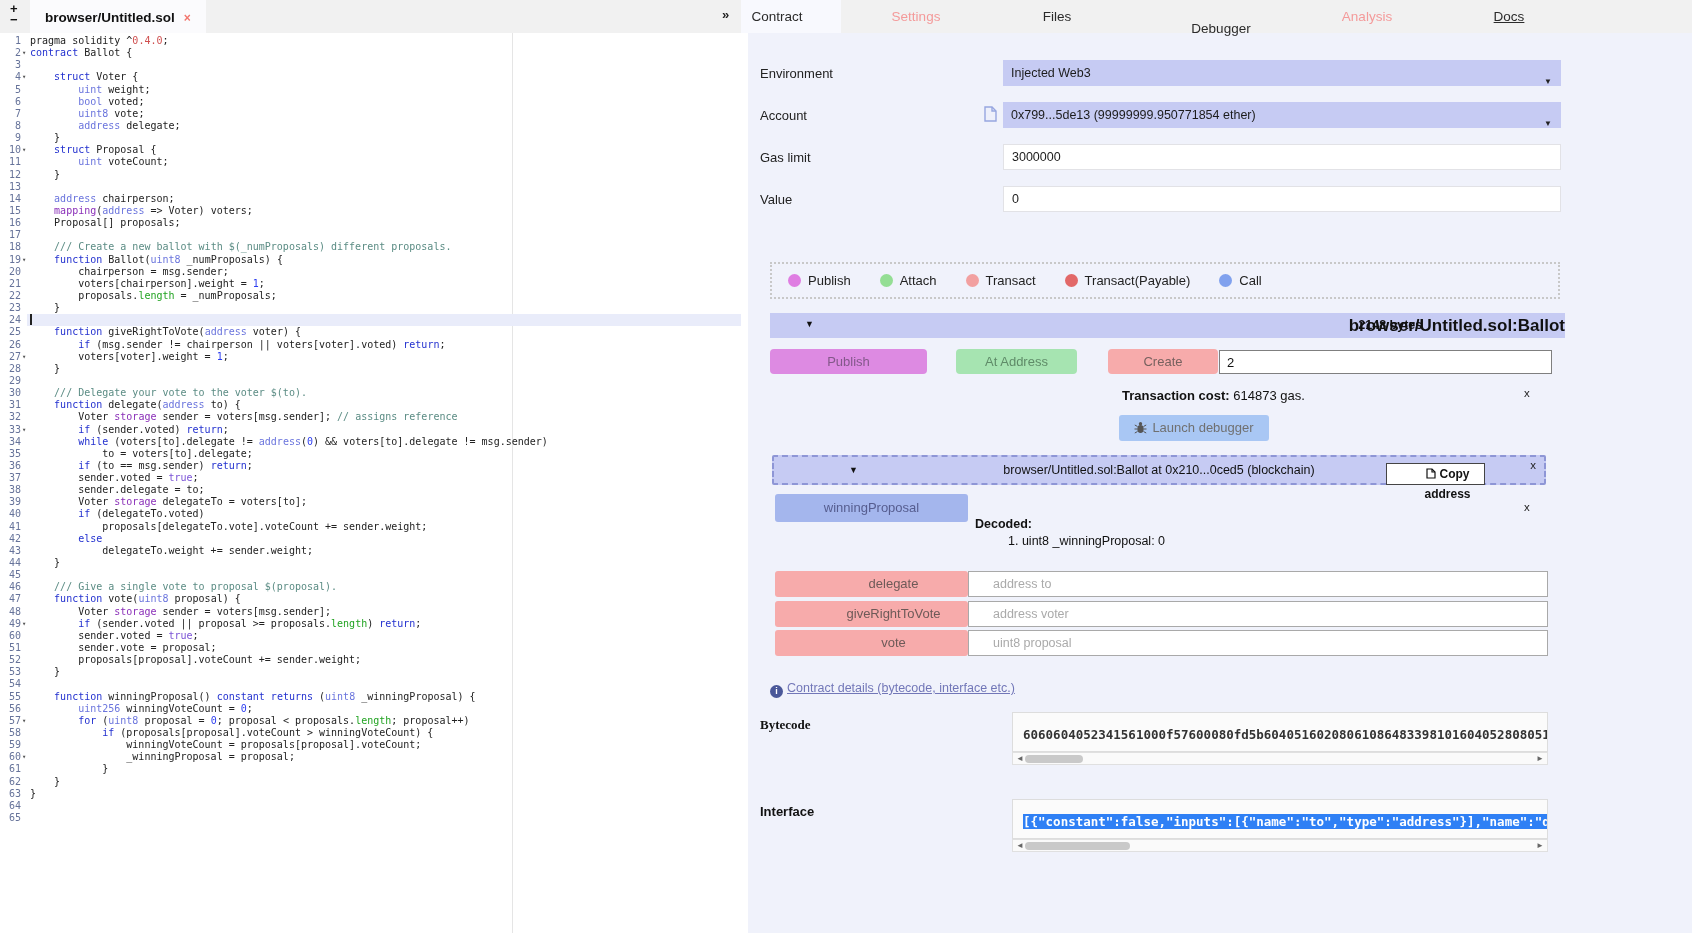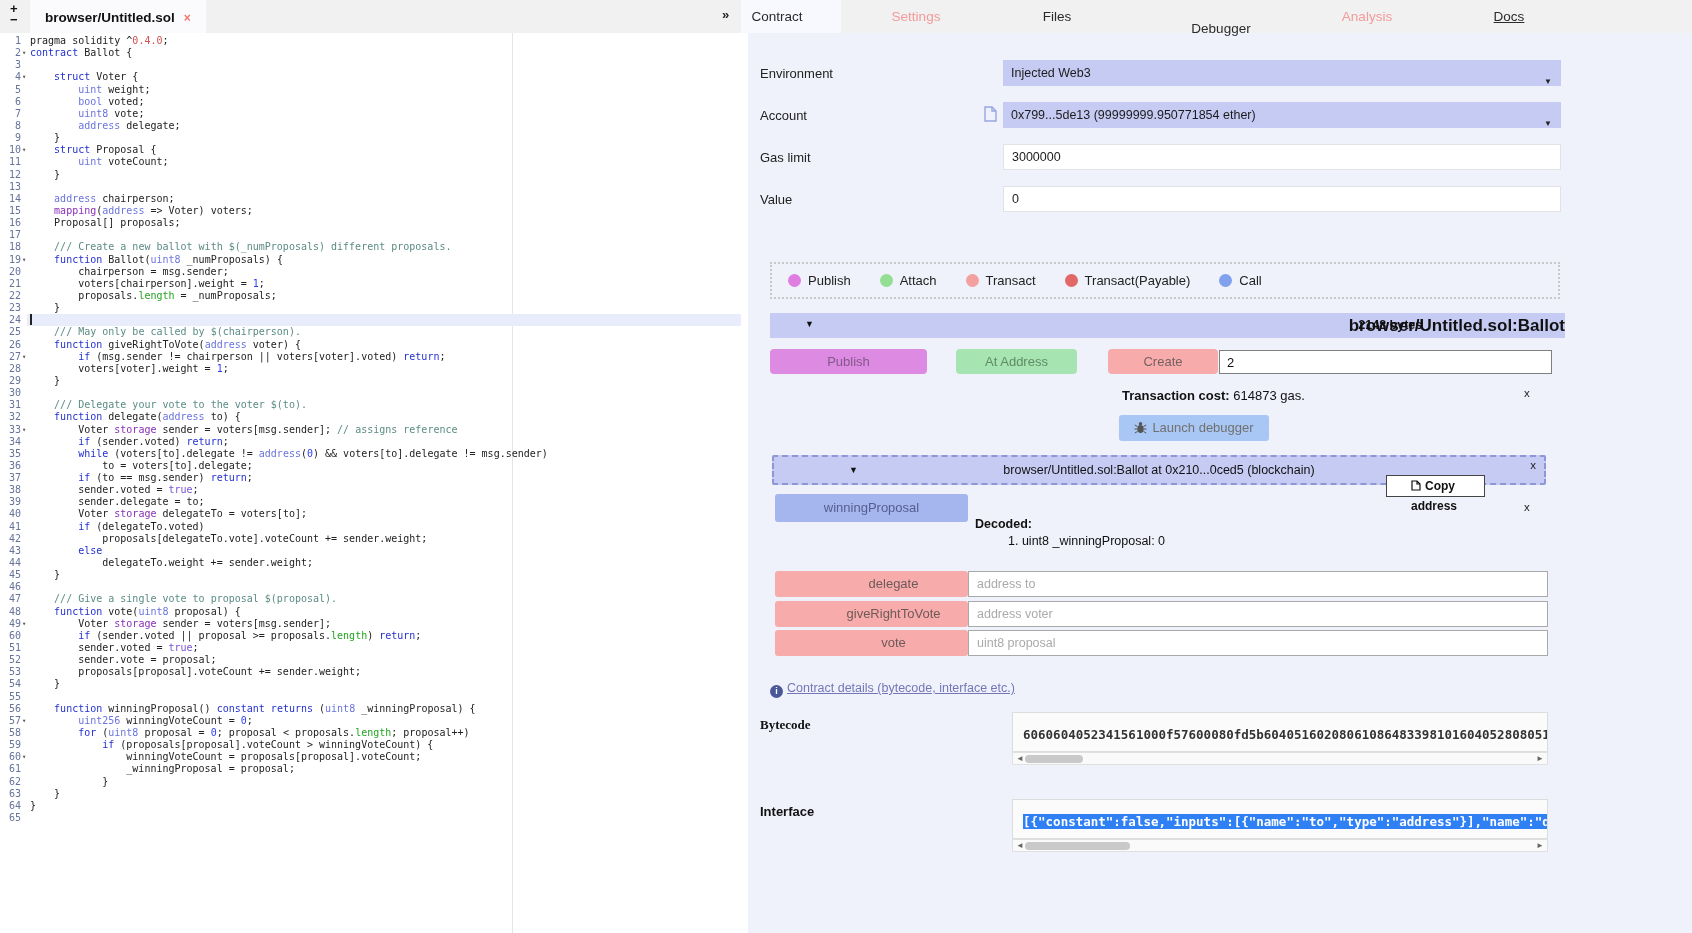--- a/index.html
+++ b/index.html
@@ -75,32 +75,32 @@
   #tx-cost b { font-weight:bold; }
   .x-close { position:absolute; font-size:11.5px; color:#222; cursor:pointer; }
   #tx-close { left:783px; top:354px; }
 
   #btn-debug { position:absolute; left:378px; top:382px; width:150px; height:26px; background:#a9c7f4; border-radius:3px; text-align:center; line-height:26px; font-size:13px; color:#707070; cursor:pointer; }
   #btn-debug svg { vertical-align:-2px; margin-right:5px; }
 
   #instance-box { position:absolute; left:31px; top:422px; width:774px; height:30px; background:#c6cbf3; border:2px dashed #8e96d6; border-radius:2px; }
   #instance-box .caret { position:absolute; left:75px; top:8px; font-size:9px; color:#111; cursor:pointer; }
   #instance-box .iname { position:absolute; left:0; width:100%; text-align:center; line-height:27px; font-size:12.5px; color:#111; }
-  #copy-address { position:absolute; left:612px; top:18px; width:99px; height:22px; background:#fff; border:1px solid #444; font-weight:bold; font-size:12px; color:#111; line-height:20px; cursor:pointer;padding-left:24px; }
+  #copy-address { position:absolute; left:612px; top:6px; width:99px; height:22px; background:#fff; border:1px solid #444; font-weight:bold; font-size:12px; color:#111; line-height:20px; text-align:center; cursor:pointer;padding-left:24px; }
   #copy-address svg { vertical-align:-2px; margin-right:3px; }
   #instance-close { right:8px; top:2px; }
 
   #winning-btn { position:absolute; left:34px; top:461px; width:193px; height:28px; background:#a4b6ed; border-radius:3px; text-align:center; line-height:28px; font-size:13px; color:#565d8f; cursor:pointer; }
   #winning-value { position:absolute; left:234px; top:466px; font-size:12.5px; color:#111; }
   #winning-decoded { position:absolute; left:234px; top:484px; font-size:12.5px; font-weight:bold; color:#111; }
   #winning-item { position:absolute; left:267px; top:501px; font-size:12.5px; color:#111; }
   #winning-close { left:783px; top:468px; }
 
   .fn-row-btn { position:absolute; left:34px; width:193px; height:26px; border-radius:3px; background:#f7abab; text-align:center; line-height:26px; font-size:13px; color:#6e5a58; cursor:pointer;padding-left:44px; }
-  .fn-row-inp { position:absolute; left:227px; width:580px; height:26px; border:1px solid #a9a9a9; background:#fff; padding-left:8px; font-size:12.5px; color:#111; font-family:"Liberation Sans",sans-serif; }
+  .fn-row-inp { position:absolute; left:227px; width:580px; height:26px; border:1px solid #a9a9a9; background:#fff; padding-left:24px; font-size:12.5px; color:#111; font-family:"Liberation Sans",sans-serif; }
   .fn-row-inp::placeholder { color:#aaa; }
   #fn-delegate-btn, #fn-delegate-inp { top:538px; }
   #fn-grtv-btn, #fn-grtv-inp { top:568px; }
   #fn-vote-btn, #fn-vote-inp { top:597px; }
 
   #details-link { position:absolute; left:29px; top:648px; font-size:12.5px; color:#7277b8; cursor:pointer; }
   #details-link .info { display:inline-block; width:13px; height:13px; border-radius:50%; background:#4a5899; color:#fff; font-size:9px; font-weight:bold; text-align:center; line-height:13px; margin-right:4px; vertical-align:-2px; }
   #details-link .txt { text-decoration:underline; }
 
   .io-label { position:absolute; left:19px; font-weight:bold; font-size:13px; color:#111; }
@@ -220,21 +220,20 @@
         <div class="code-row">    <span class="kw2">mapping</span>(<span class="ty">address</span> =&gt; Voter) voters;</div>
         <div class="code-row">    Proposal[] proposals;</div>
         <div class="code-row"></div>
         <div class="code-row">    <span class="cm">/// Create a new ballot with $(_numProposals) different proposals.</span></div>
         <div class="code-row">    <span class="kw">function</span> Ballot(<span class="ty">uint8</span> _numProposals) {</div>
         <div class="code-row">        chairperson = msg.sender;</div>
         <div class="code-row">        voters[chairperson].weight = <span class="num">1</span>;</div>
         <div class="code-row">        proposals.<span class="len">length</span> = _numProposals;</div>
         <div class="code-row">    }</div>
         <div class="code-row active"><span class="cursor"></span></div>
-        <div class="code-row">    <span class="cm">/// May only be called by $(chairperson).</span></div>
         <div class="code-row">    <span class="kw">function</span> giveRightToVote(<span class="ty">address</span> voter) {</div>
         <div class="code-row">        <span class="kw">if</span> (msg.sender != chairperson || voters[voter].voted) <span class="kw">return</span>;</div>
         <div class="code-row">        voters[voter].weight = <span class="num">1</span>;</div>
         <div class="code-row">    }</div>
         <div class="code-row"></div>
         <div class="code-row">    <span class="cm">/// Delegate your vote to the voter $(to).</span></div>
         <div class="code-row">    <span class="kw">function</span> delegate(<span class="ty">address</span> to) {</div>
         <div class="code-row">        Voter <span class="kw2">storage</span> sender = voters[msg.sender]; <span class="cm">// assigns reference</span></div>
         <div class="code-row">        <span class="kw">if</span> (sender.voted) <span class="kw">return</span>;</div>
         <div class="code-row">        <span class="kw">while</span> (voters[to].delegate != <span class="ty">address</span>(<span class="num">0</span>) &amp;&amp; voters[to].delegate != msg.sender)</div>

